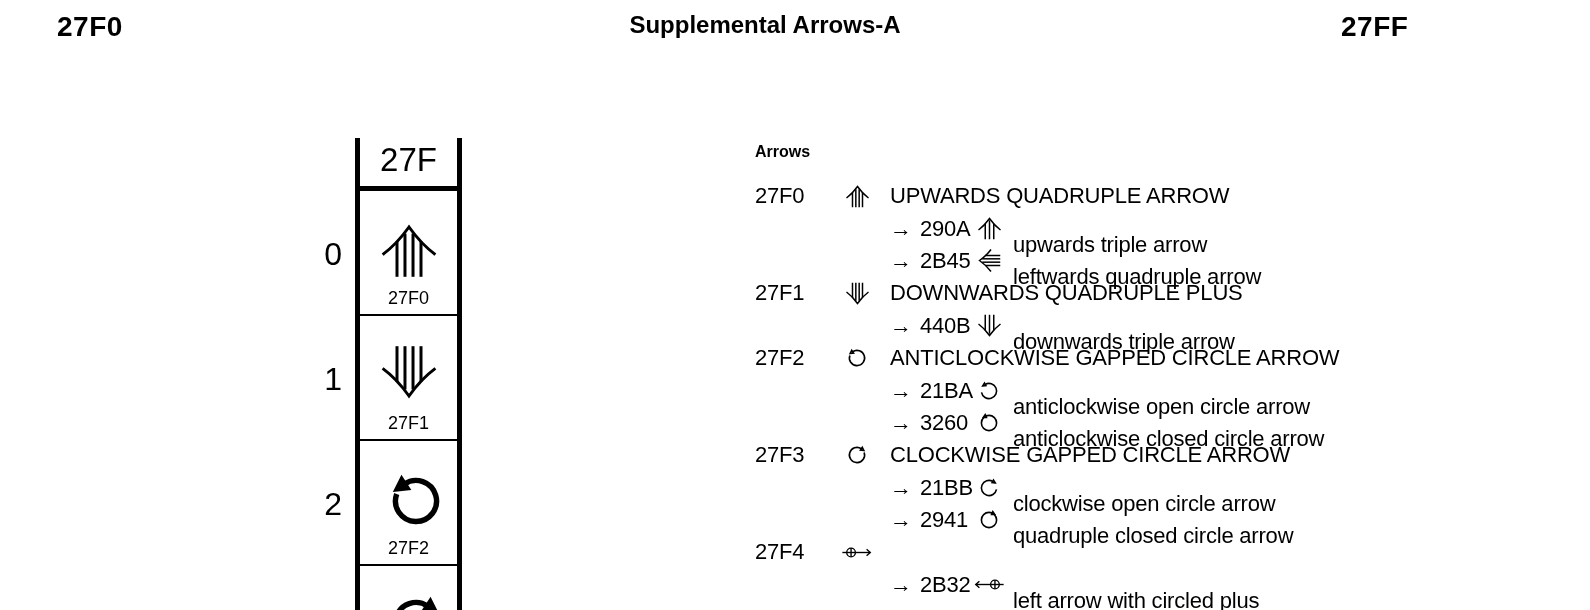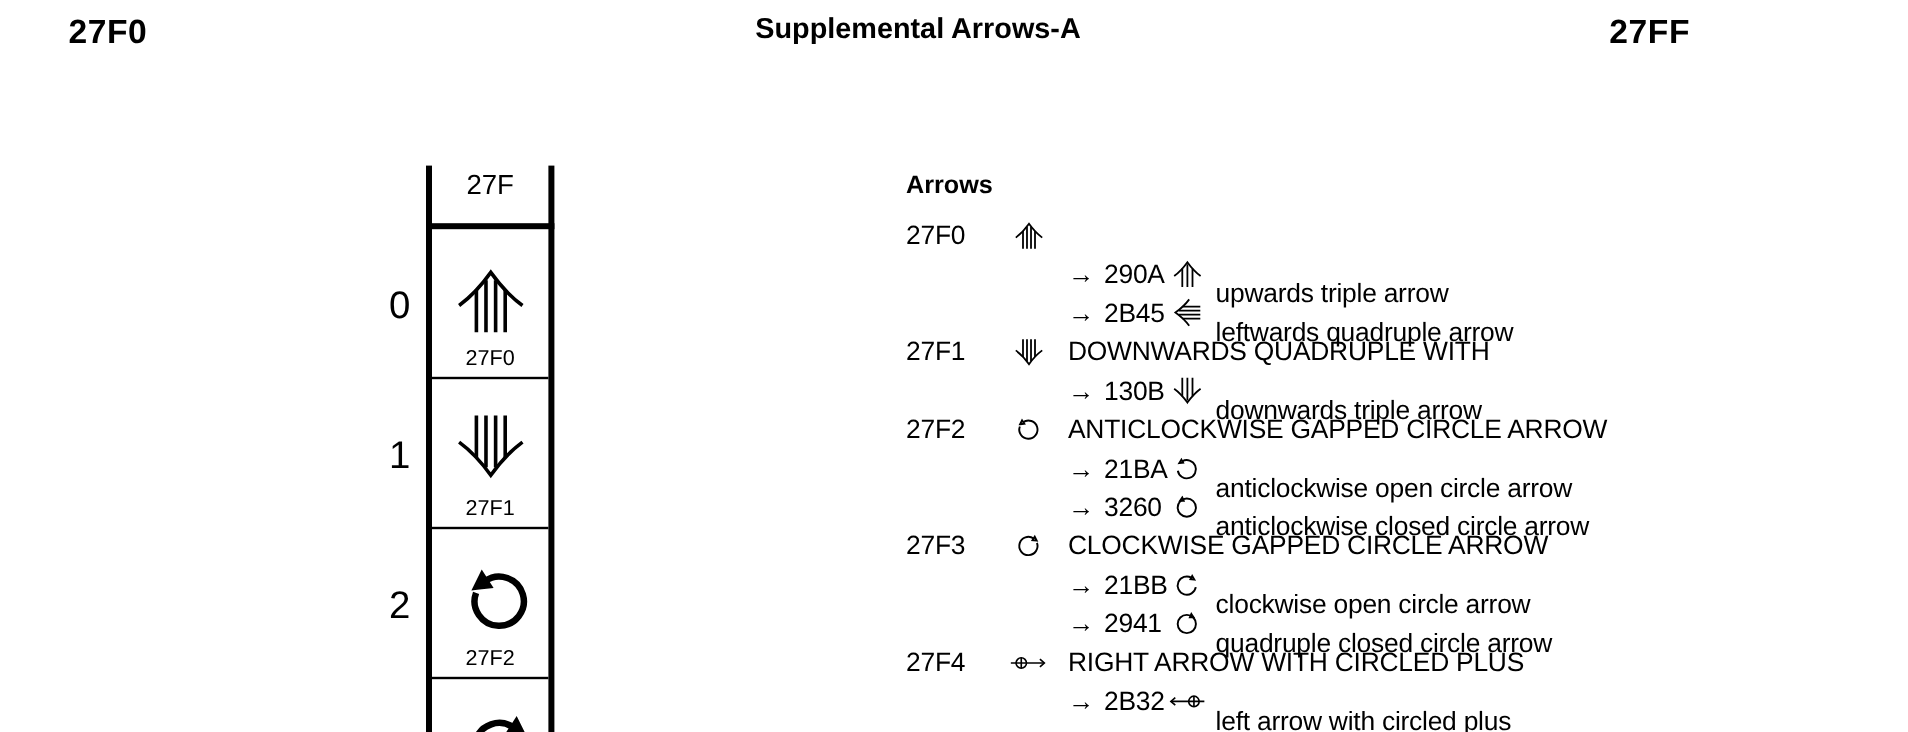--- a/index.html
+++ b/index.html
@@ -12,42 +12,42 @@
   .hdr-code { position:absolute; top:11px; font-size:28px; font-weight:bold; letter-spacing:0.5px; }
   #hdr-left  { left:57px; }
   #hdr-right { left:1341px; }
   #hdr-title { position:absolute; top:11px; left:0; width:1530px; text-align:center;
                font-size:24px; font-weight:bold; }
   
   .vbar { position:absolute; top:138px; width:5px; height:472px; background:#000; }
   #vbar-l { left:355px; }
   #vbar-r { left:457px; }
   #col-header { position:absolute; left:355px; top:141px; width:107px; text-align:center;
-                font-size:23px; }
+                font-size:33px; }
   #thick-rule { position:absolute; left:355px; top:186px; width:107px; height:5px; background:#000; }
   .sep { position:absolute; left:360px; width:97px; height:1.5px; background:#000; }
   #sep0 { top:314px; } #sep1 { top:439px; } #sep2 { top:564px; }
   .digit { position:absolute; left:294px; width:48px; text-align:right; font-size:32px; }
   #digit0 { top:236px; } #digit1 { top:361px; } #digit2 { top:486px; }
   .cell-label { position:absolute; left:355px; width:107px; text-align:center; font-size:18px; }
   #lbl0 { top:288px; } #lbl1 { top:413px; } #lbl2 { top:538px; }
   .cell-glyph { position:absolute; }
   #cg0 { left:377px; top:221px; }
   #cg1 { left:377px; top:342px; }
   #cg2 { left:389px; top:474px; }
   #cg3 { left:389px; top:596px; }
   
   svg.glyph { stroke:#000; fill:none; stroke-linecap:butt; display:block; }
   svg.big-arrow  { width:64px; height:60px; stroke-width:5; }
   svg.big-circle { width:54px; height:54px; stroke-width:10; }
   svg.s-arrow  { width:25px; height:25px; stroke-width:6; }
   svg.s-circle { width:20px; height:20px; stroke-width:8; }
   svg.s-plus   { width:32px; height:23px; stroke-width:6; }
   
-  #section-title { position:absolute; left:755px; top:143px; font-size:21px; font-weight:bold; }
+  #section-title { position:absolute; left:755px; top:143px; font-size:16px; font-weight:bold; }
   #nlist { position:absolute; left:755px; top:180px; }
   .row { display:flex; align-items:center; height:32.4px; white-space:nowrap;
          font-size:22px; letter-spacing:-0.2px; }
   .row .code  { width:80px; }
   .row .gicon { width:44px; display:flex; justify-content:center; align-items:center; }
   .row .cname { margin-left:11px; }
   .row.xref { padding-left:135px; }
   .row.xref .xarrow { width:30px; }
   .row.xref .code   { width:52px; }
   .row.xref .gicon  { width:34px; }
@@ -177,20 +177,21 @@
 
 <div id="nlist">
 
   <div class="row main">
     <span class="code">27F0</span>
     <span class="gicon">
         <svg class="glyph s-arrow" viewBox="0 0 100 100">
           <use href="#sym-up-quad"></use>
         </svg>
       </span>
+    <span class="cname">UPWARDS QUADRUPLE ARROW</span>
   </div>
   <div class="row xref">
     <span class="xarrow">→</span>
     <span class="code">290A</span>
     <span class="gicon">
         <svg class="glyph s-arrow" viewBox="0 0 100 100">
           <use href="#sym-up-tri"></use>
         </svg>
       </span>
     <span class="xname">upwards triple arrow</span>
@@ -206,25 +207,25 @@
     <span class="xname">leftwards quadruple arrow</span>
   </div>
 
   <div class="row main">
     <span class="code">27F1</span>
     <span class="gicon">
         <svg class="glyph s-arrow" viewBox="0 0 100 100">
           <use href="#sym-down-quad"></use>
         </svg>
       </span>
-    <span class="cname">DOWNWARDS QUADRUPLE WITH</span>
-  </div>
-  <div class="row xref">
-    <span class="xarrow">→</span>
-    <span class="code">130B</span>
+    <span class="cname">DOWNWARDS QUADRUPLE PLUS</span>
+  </div>
+  <div class="row xref">
+    <span class="xarrow">→</span>
+    <span class="code">440B</span>
     <span class="gicon">
         <svg class="glyph s-arrow" viewBox="0 0 100 100">
           <use href="#sym-down-tri"></use>
         </svg>
       </span>
     <span class="xname">downwards triple arrow</span>
   </div>
 
   <div class="row main">
     <span class="code">27F2</span>
@@ -286,21 +287,20 @@
     <span class="xname">quadruple closed circle arrow</span>
   </div>
 
   <div class="row main">
     <span class="code">27F4</span>
     <span class="gicon">
         <svg class="glyph s-plus" viewBox="0 0 140 100">
           <use href="#sym-right-plus"></use>
         </svg>
       </span>
-    <span class="cname">RIGHT ARROW WITH CIRCLED PLUS</span>
   </div>
   <div class="row xref">
     <span class="xarrow">→</span>
     <span class="code">2B32</span>
     <span class="gicon">
         <svg class="glyph s-plus" viewBox="0 0 140 100">
           <use href="#sym-left-plus"></use>
         </svg>
       </span>
     <span class="xname">left arrow with circled plus</span>

